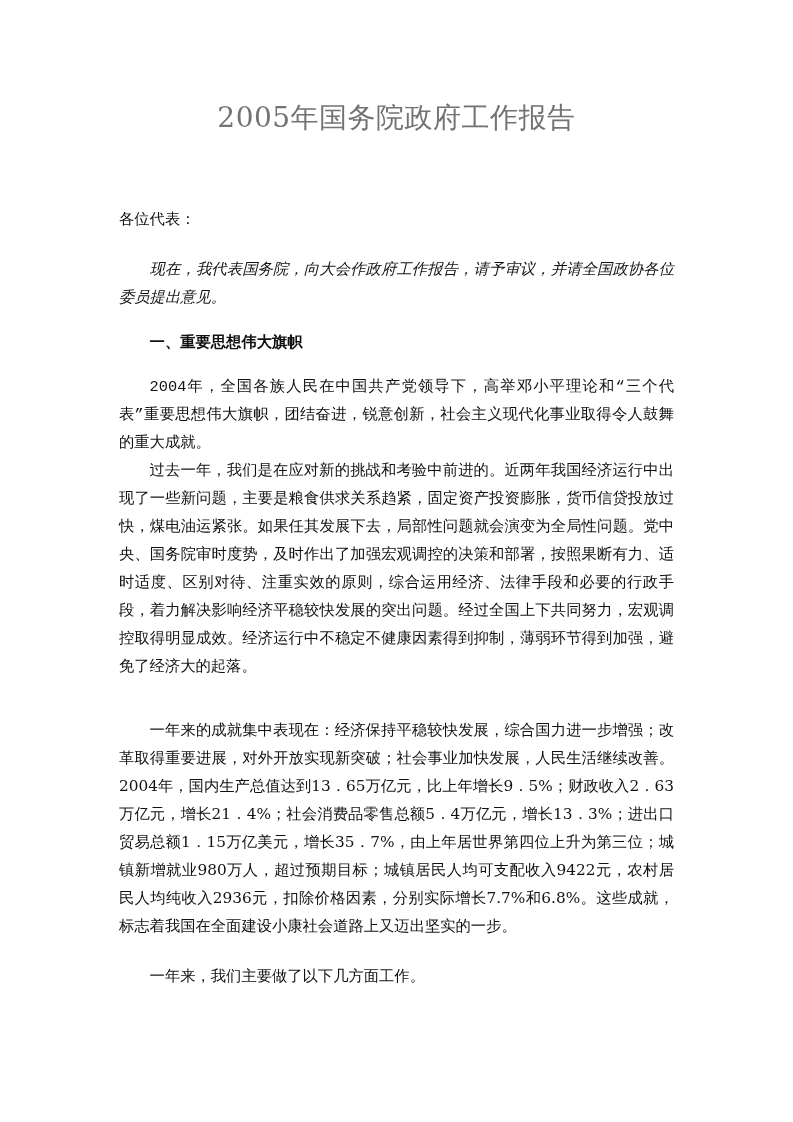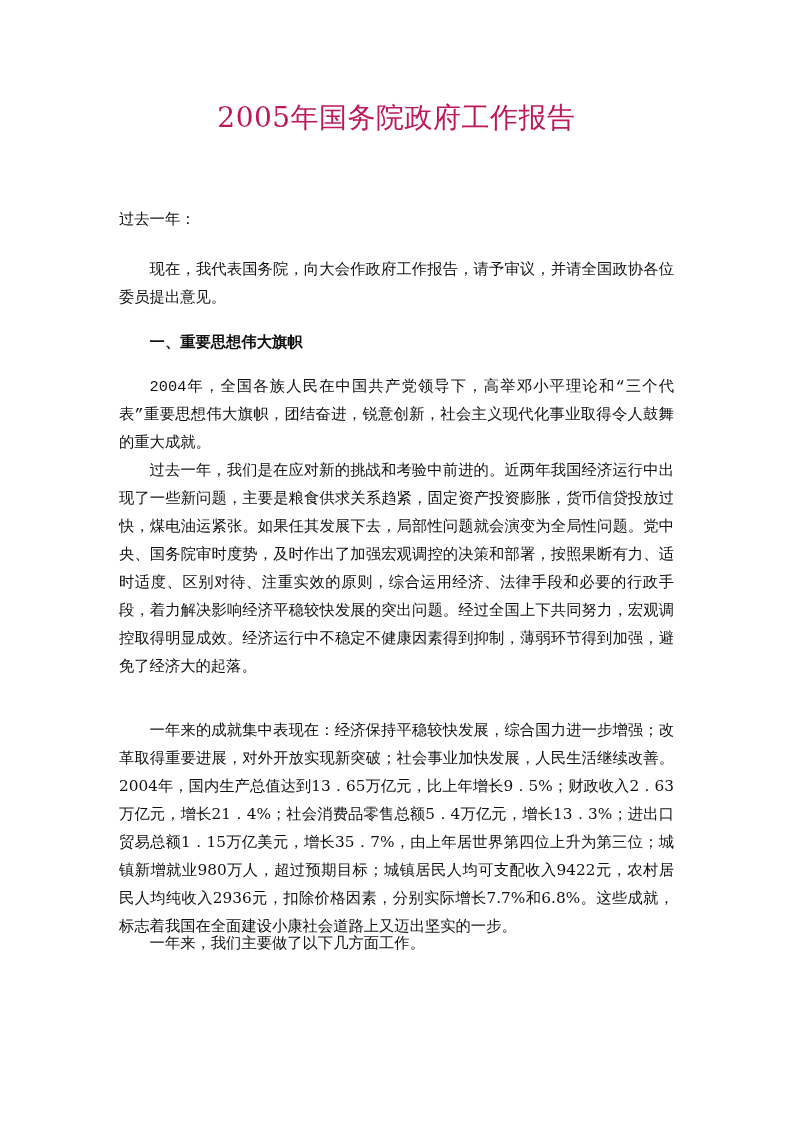--- a/index.html
+++ b/index.html
@@ -1,37 +1,37 @@
 <!DOCTYPE html>
 <html><head>
 <meta charset="utf-8">
 <style>
   html, body { margin: 0; padding: 0; background: #ffffff; }
   body { width: 793px; height: 1122px; position: relative; overflow: hidden;
          font-family: "DejaVu Serif", "Liberation Serif", serif; color: #111; }
   .page { position: absolute; left: 119px; top: 0; width: 555px; }
   .title { position: absolute; left: 0; width: 555px; top: 98px; text-align: center;
-           font-size: 28px; line-height: 40px; letter-spacing: 0.5px; color: #be185d; }
+           font-size: 28px; line-height: 40px; letter-spacing: 0.5px; color: #737373; }
   .p { position: absolute; left: 0; width: 555px; font-size: 15.3px; line-height: 28px;
        text-align: justify; text-justify: inter-character; word-break: break-all; }
   .indent { text-indent: 2em; }
   .heading { font-weight: bold; }
 </style>
 </head>
 <body>
 
 <div class="page">
   <div class="title">2005年国务院政府工作报告</div>
 
-  <div class="p" style="top:205px;">过去一年：</div>
+  <div class="p" style="top:205px;">各位代表：</div>
 
-  <div class="p indent" style="top:255px;">现在，我代表国务院，向大会作政府工作报告，请予审议，并请全国政协各位委员提出意见。</div>
+  <div class="p indent" style="top:255px;font-style:italic;">现在，我代表国务院，向大会作政府工作报告，请予审议，并请全国政协各位委员提出意见。</div>
 
   <div class="p indent heading" style="top:328px;">一、重要思想伟大旗帜</div>
 
   <div class="p indent" style="top:373px;font-family:Liberation Mono, monospace;">2004年，全国各族人民在中国共产党领导下，高举邓小平理论和“三个代表”重要思想伟大旗帜，团结奋进，锐意创新，社会主义现代化事业取得令人鼓舞的重大成就。</div>
 
   <div class="p indent" style="top:456px;">过去一年，我们是在应对新的挑战和考验中前进的。近两年我国经济运行中出现了一些新问题，主要是粮食供求关系趋紧，固定资产投资膨胀，货币信贷投放过快，煤电油运紧张。如果任其发展下去，局部性问题就会演变为全局性问题。党中央、国务院审时度势，及时作出了加强宏观调控的决策和部署，按照果断有力、适时适度、区别对待、注重实效的原则，综合运用经济、法律手段和必要的行政手段，着力解决影响经济平稳较快发展的突出问题。经过全国上下共同努力，宏观调控取得明显成效。经济运行中不稳定不健康因素得到抑制，薄弱环节得到加强，避免了经济大的起落。</div>
 
   <div class="p indent" style="top:716px;">一年来的成就集中表现在：经济保持平稳较快发展，综合国力进一步增强；改革取得重要进展，对外开放实现新突破；社会事业加快发展，人民生活继续改善。2004年，国内生产总值达到13．65万亿元，比上年增长9．5%；财政收入2．63万亿元，增长21．4%；社会消费品零售总额5．4万亿元，增长13．3%；进出口贸易总额1．15万亿美元，增长35．7%，由上年居世界第四位上升为第三位；城镇新增就业980万人，超过预期目标；城镇居民人均可支配收入9422元，农村居民人均纯收入2936元，扣除价格因素，分别实际增长7.7%和6.8%。这些成就，标志着我国在全面建设小康社会道路上又迈出坚实的一步。</div>
 
-  <div class="p indent" style="top:929px;">一年来，我们主要做了以下几方面工作。</div>
+  <div class="p indent" style="top:962px;">一年来，我们主要做了以下几方面工作。</div>
 </div>
 
 </body></html>

